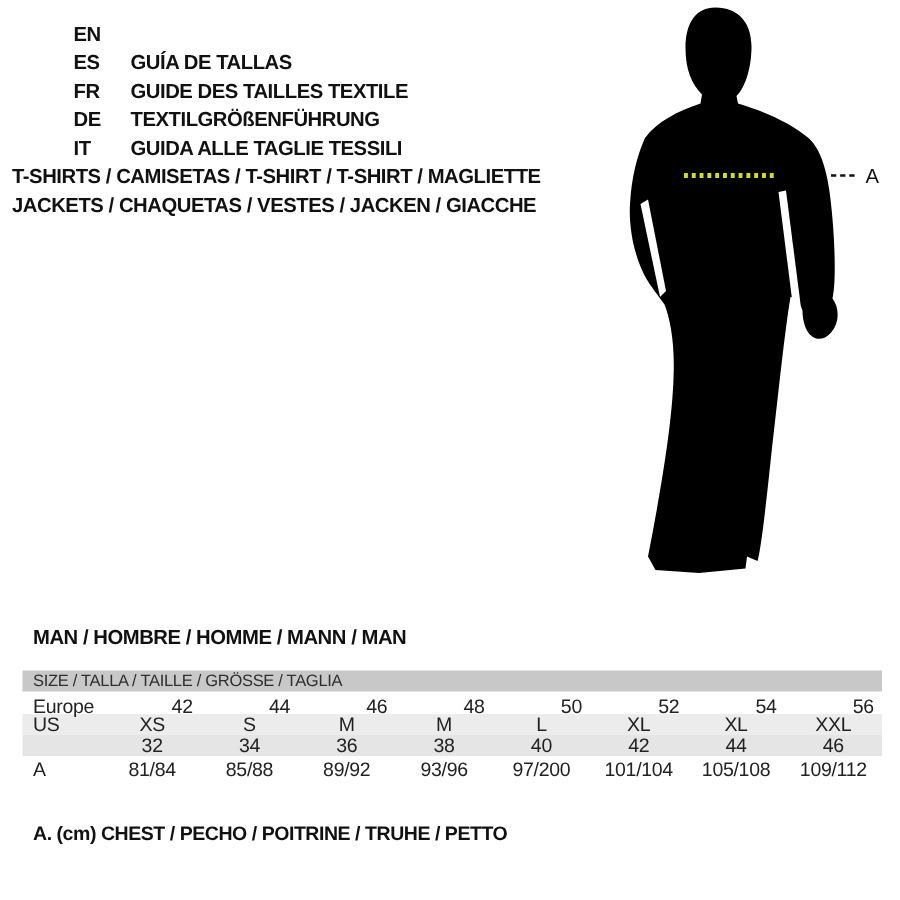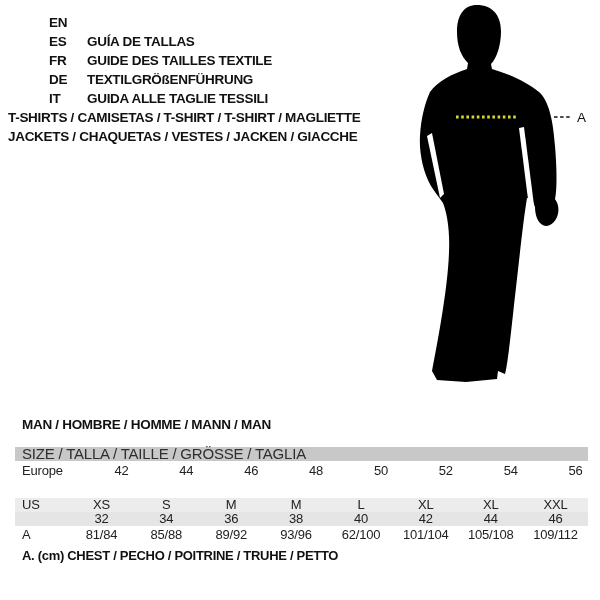--- a/index.html
+++ b/index.html
@@ -17,25 +17,25 @@
     line-height:19px;letter-spacing:-0.3px;}
   
   .figure-svg{position:absolute;left:395px;top:0;}
   
   .gender-heading{position:absolute;left:22px;top:417px;font-weight:700;font-size:13.5px;
     letter-spacing:-0.3px;}
   
   .size-table{position:absolute;left:15px;top:447px;width:573px;font-size:13px;color:#222;
     letter-spacing:-0.2px;}
   .t-header{height:14px;line-height:14px;background:#c8c8c8;padding-left:7px;
-    font-size:15px;color:#2e2e2e;}
+    font-size:11px;color:#2e2e2e;}
   .t-row{display:grid;grid-template-columns:54px repeat(8,1fr);}
   .t-row > div{text-align:center;}
   .t-row > .row-label{text-align:left;padding-left:7px;}
-  .r-europe{height:37px;line-height:19px;gap:40px;}
+  .r-europe{height:15px;line-height:19px;gap:40px;}
   .r-us{height:14px;line-height:14px;background:#ececec;}
   .r-num{height:14px;line-height:14px;background:#e5e5e5;}
   .r-a{height:18px;line-height:18px;}
   
   .measure-note{position:absolute;left:22px;top:548px;font-weight:700;font-size:13px;
     letter-spacing:-0.3px;}
 </style>
 </head>
 <body>
 
@@ -144,21 +144,21 @@
       <div>44</div>
       <div>46</div>
     </div>
 
     <div class="t-row r-a">
       <div class="row-label">A</div>
       <div>81/84</div>
       <div>85/88</div>
       <div>89/92</div>
       <div>93/96</div>
-      <div>62/100</div>
+      <div>97/200</div>
       <div>101/104</div>
       <div>105/108</div>
       <div>109/112</div>
     </div>
   </div>
 
   <div class="measure-note">A. (cm) CHEST / PECHO / POITRINE / TRUHE / PETTO</div>
 
 </div>
 

